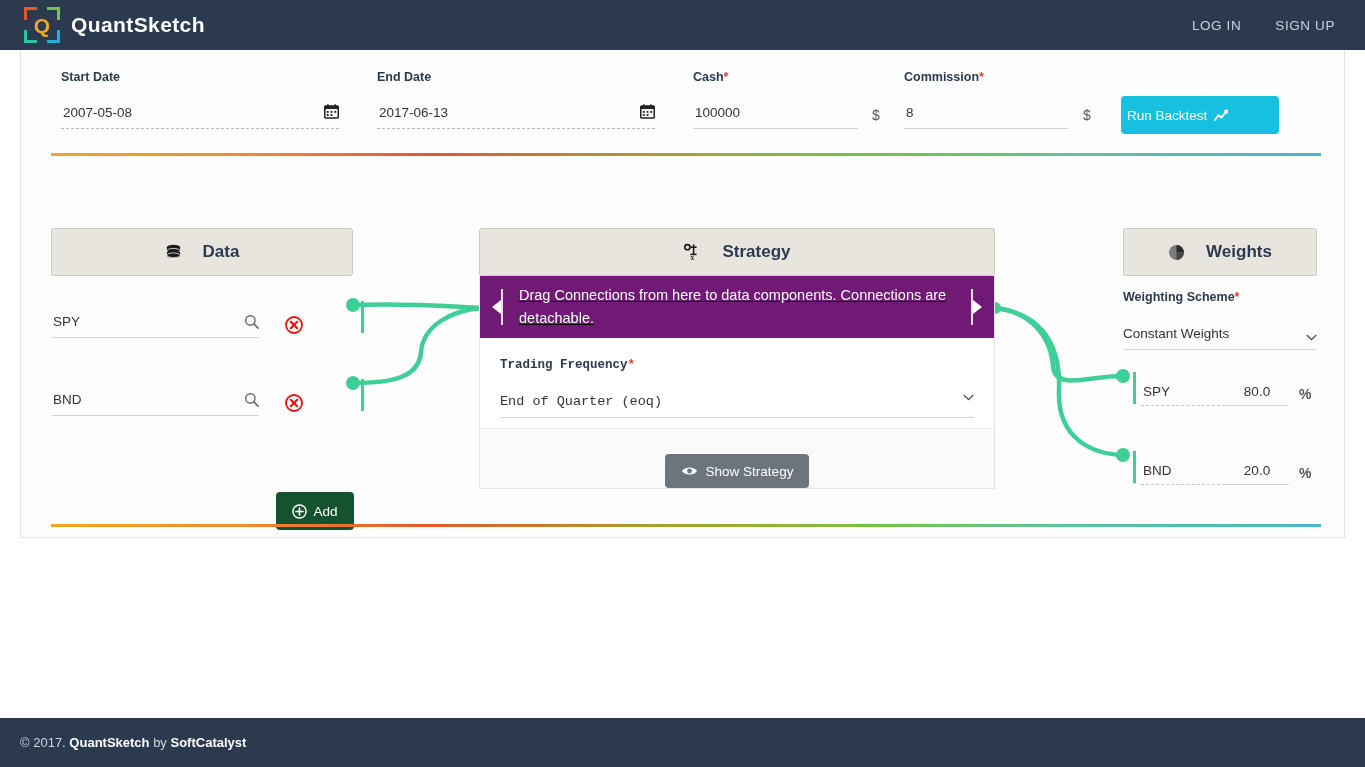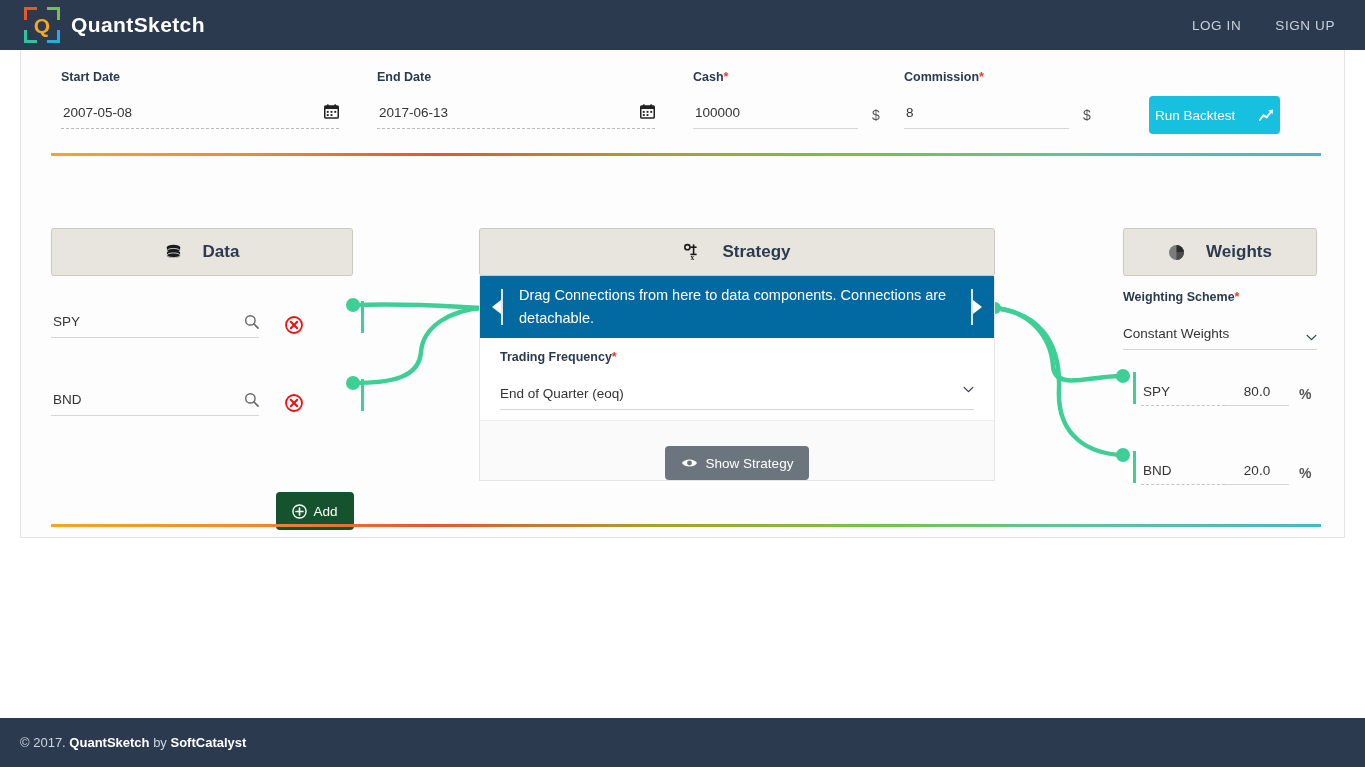--- a/index.html
+++ b/index.html
@@ -63,26 +63,26 @@
     padding-bottom: 8px; flex: 1;
     background: transparent; border: none; outline: none;
     font-family: "Liberation Sans", sans-serif;
   }
   .underline-dashed { border-bottom: 1px dashed #b9b9b9; }
   .underline-solid  { border-bottom: 1px solid #d5d5d5; }
   .cal-icon { width: 15px; height: 15px; margin-bottom: 9px; flex: none; }
   .unit { font-size: 14px; color: #555; margin-left: 14px; margin-bottom: 6px; }
 
   .run-btn {
-    position: absolute; top: 46px; left: 1128px;
-    width: 131px; height: 38px;
+    position: absolute; top: 46px; left: 1100px;
+    width: 158px; height: 38px;
     background: #16c0de; color: #fff;
     border: none; border-radius: 4px;
     font-size: 13.5px; cursor: pointer;
-    display: flex; align-items: center; justify-content: space-between; gap: 7px;
+    display: flex; align-items: center; justify-content: flex-start; gap: 7px;
     font-family: "Liberation Sans", sans-serif;
   }
 
   
   .grad-bar {
     position: absolute; left: 30px; width: 1270px; height: 3px;
     background: linear-gradient(to right, #f5a623 0%, #f0892f 16%, #e4572e 30%,
                 #a8a22c 48%, #7ac143 64%, #5ec49a 80%, #46b8c8 100%);
   }
   #grad-top { top: 103px; }
@@ -115,35 +115,35 @@
     width: 78px; height: 38px; background: #14532d; color: #fff;
     border: none; border-radius: 4px; font-size: 13.5px; cursor: pointer;
     display: flex; align-items: center; justify-content: center; gap: 6px;
     font-family: "Liberation Sans", sans-serif;
   }
 
   
   .strategy-panel { position: absolute; left: 458px; top: 58px; width: 516px; }
   .strategy-body { background: #fff; border: 1px solid #e5e5e5; border-top: none; }
   .banner {
-    background: #0369a1; height: 62px; position: relative;
-    display: flex; align-items: center;
+    background: #701a75; height: 62px; position: relative;
+    display: flex; align-items: center; text-decoration: underline;
   }
   .banner-arrow {
     width: 0; height: 0; flex: none;
     border-top: 7px solid transparent; border-bottom: 7px solid transparent;
   }
   .arrow-left  { border-right: 9px solid #ffffff; margin-left: 12px; }
   .arrow-right { border-left: 9px solid #ffffff; margin-right: 12px; }
   .banner-divider { width: 2px; height: 36px; background: rgba(255,255,255,0.85); flex: none; }
   .banner-text {
     flex: 1; color: #ffffff; font-size: 14.5px; line-height: 1.6;
     padding: 0 16px;
   }
-  .freq-block { padding: 12px 20px 0 20px; }
+  .freq-block { padding: 20px 20px 0 20px; font-family: Liberation Mono, monospace; }
   .block-label { font-size: 12.5px; font-weight: bold; color: #2b3a4f; }
   .select-row {
     position: relative; margin-top: 22px; display: flex; align-items: flex-start;
     border-bottom: 1px solid #d5d5d5; padding-bottom: 8px;
   }
   .select-val { font-size: 13.5px; color: #333; flex: 1; }
   .chev { width: 11px; height: 7px; }
   .strategy-foot {
     margin-top: 10px; background: #fafafa; border-top: 1px solid #eeeeee;
     height: 60px; display: flex; align-items: flex-end; justify-content: center;

